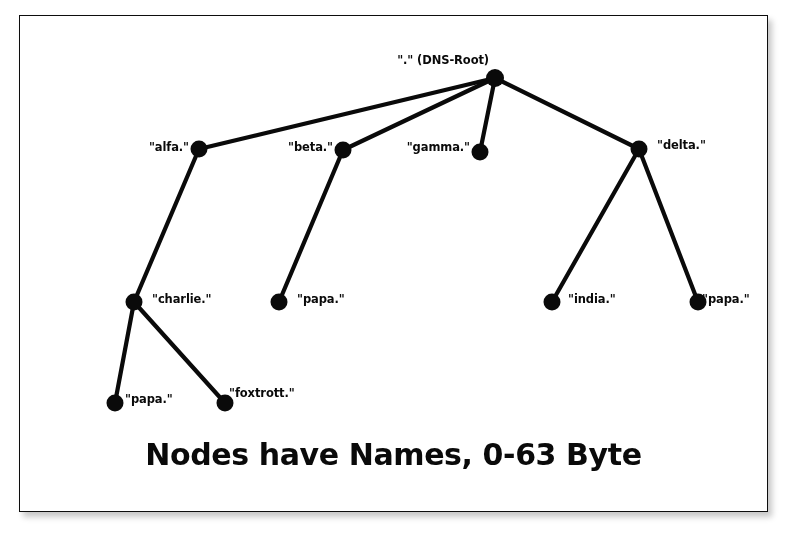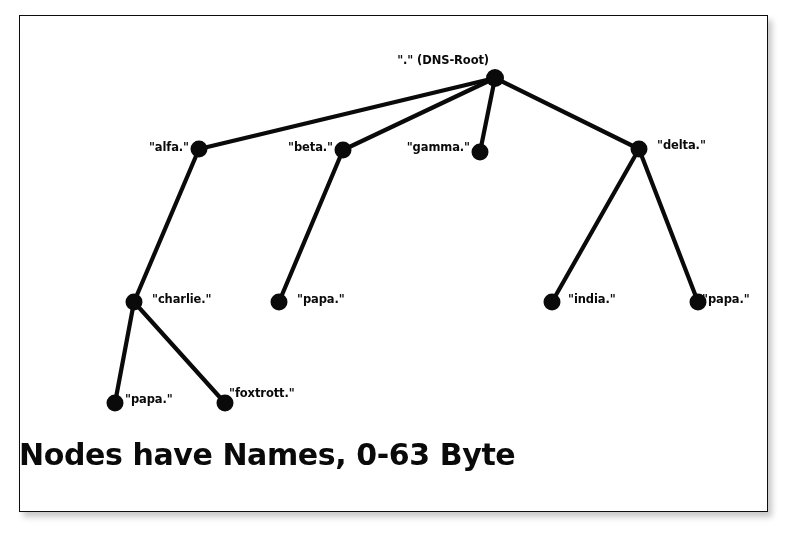--- a/index.html
+++ b/index.html
@@ -44,21 +44,21 @@
     color: #0a0a0a;
     white-space: nowrap;
     letter-spacing: -0.1px;
     line-height: 1;
   }
   #caption {
     position: absolute;
     left: 19px;
     top: 440px;
     width: 749px;
-    text-align: left;
+    text-align: center;
     font-family: "DejaVu Sans", sans-serif;
     font-size: 30px;
     font-weight: bold;
     color: #0a0a0a;
     letter-spacing: -0.4px;
     line-height: 1;
   }
 </style>
 </head>
 <body>

